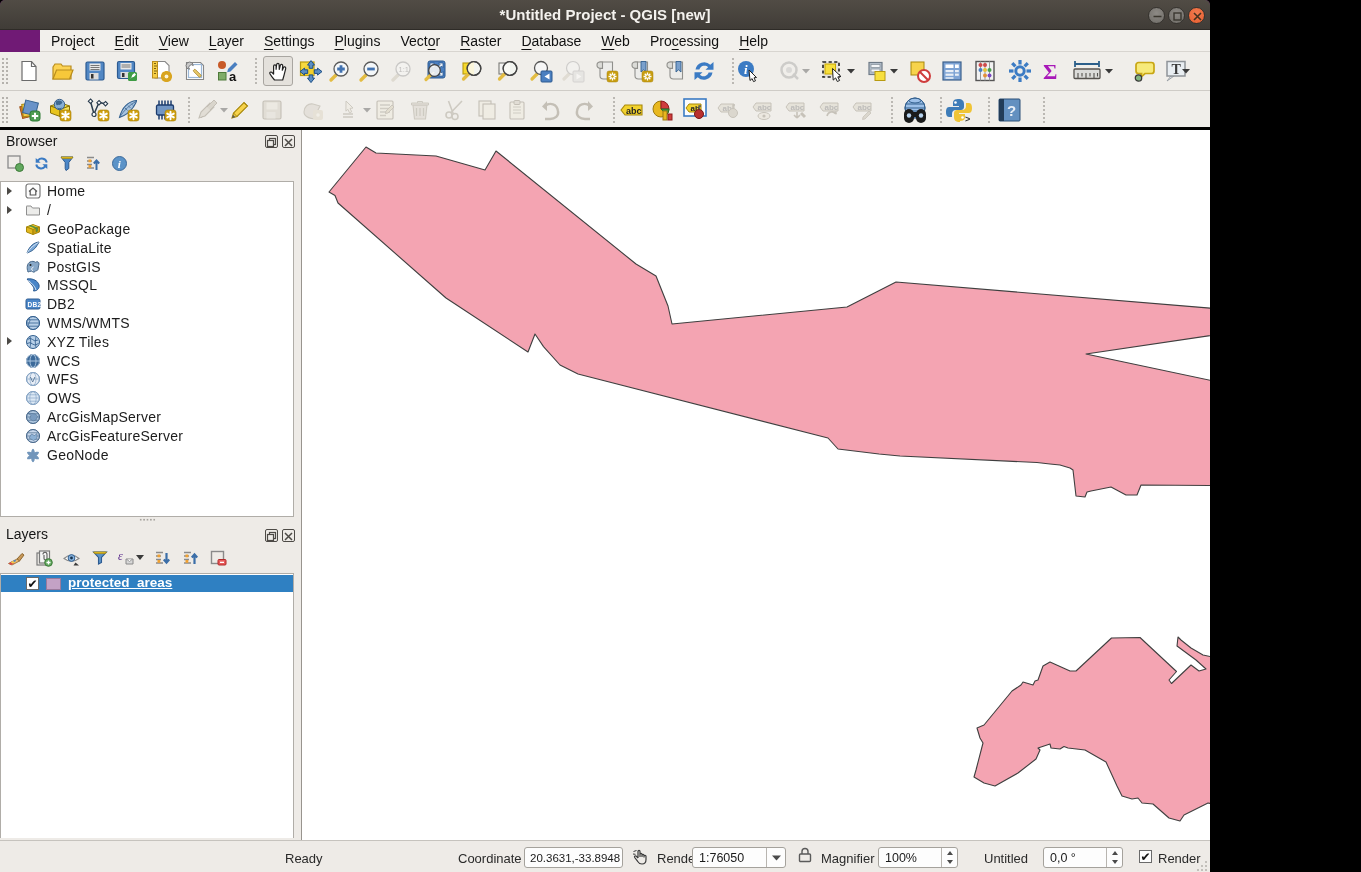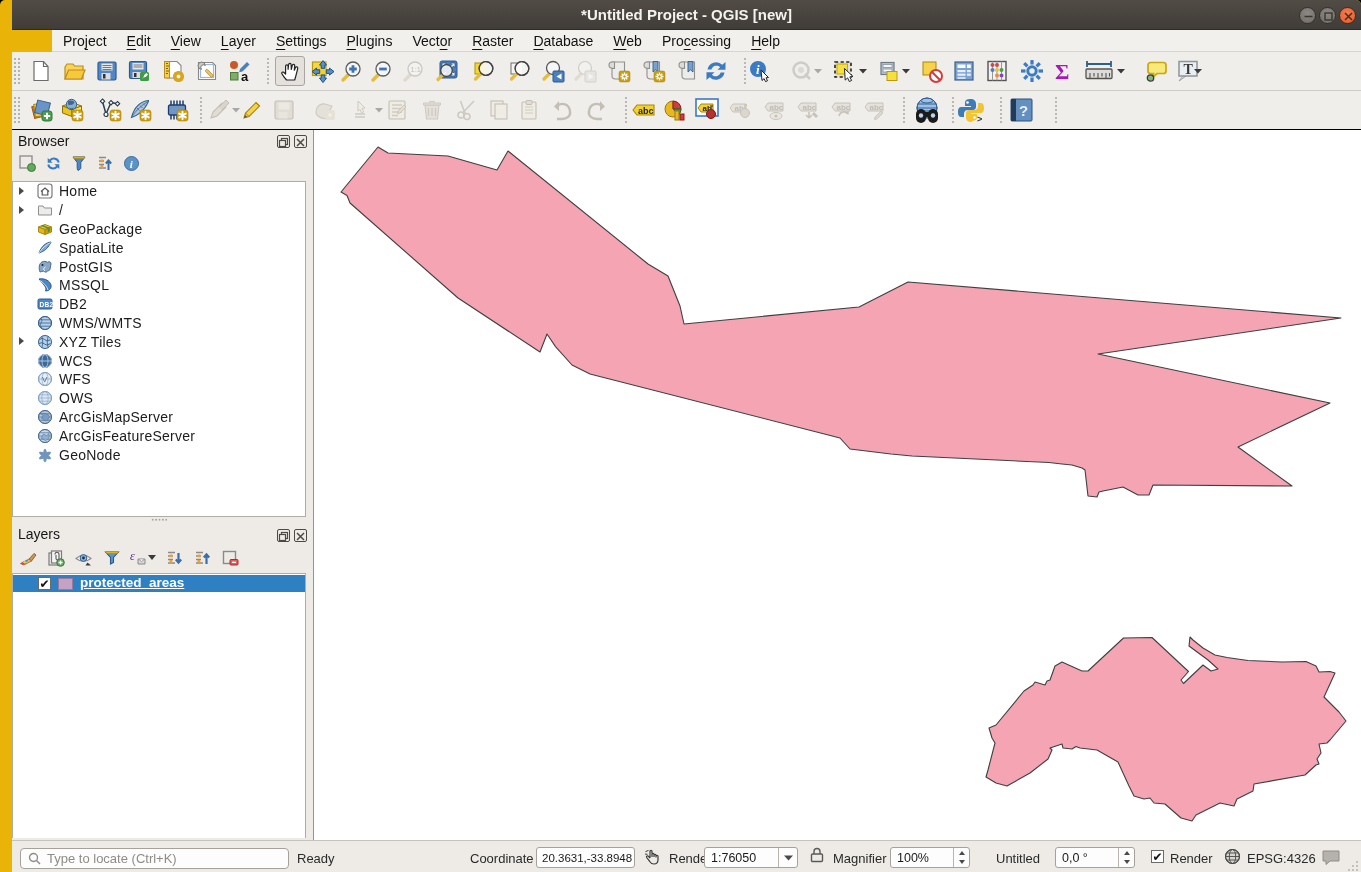--- a/index.html
+++ b/index.html
@@ -1,33 +1,33 @@
 <!DOCTYPE html>
 <html><head>
 <meta charset="utf-8">
 <style>
   * { margin:0; padding:0; box-sizing:border-box; }
   html,body { width:1361px; height:872px; overflow:hidden; background:#000; }
   body { font-family:"Liberation Sans", sans-serif; font-size:13px; color:#1c1c1c; }
-  #win { width:1361px; height:872px; display:flex; flex-direction:column; background:#eab308; border-radius:5px 5px 0 0; overflow:hidden;padding-left:12px; }
+  #win { width:1210px; height:872px; display:flex; flex-direction:column; background:#701a75; border-radius:5px 5px 0 0; overflow:hidden; }
   
   #titlebar { height:30px; background:linear-gradient(#514c45,#403c37); position:relative; flex:0 0 30px; border-bottom:1px solid #2e2b27; }
   #title { position:absolute; left:0; right:0; top:0; height:30px; line-height:29px; text-align:center; color:#f4f2ee; font-weight:bold; font-size:15px; }
   .winbtn { position:absolute; top:7px; width:17px; height:17px; border-radius:50%; background:radial-gradient(circle at 50% 35%,#8d8a85,#6e6b66); border:1px solid #35322e; }
   .winbtn svg { position:absolute; left:0; top:0; }
   #btn-close { background:radial-gradient(circle at 50% 35%,#f27b50,#e85e2e); }
   
   #menubar { height:22px; flex:0 0 22px; background:#f2f0ec; display:flex; align-items:center; border-bottom:1px solid #d8d5d0;margin-left:40px; }
   #menubar span { padding:0 10px; font-size:14px; color:#111; }
   u { text-decoration-skip-ink:none; text-underline-offset:2.5px; }
   #menubar span:first-child { padding-left:11px; }
   
   .toolbar { background:#f0eeea; display:flex; align-items:center; position:relative; }
   #tb1 { height:39px;  flex:0 0 39px; border-bottom:1px solid #cfccc7; }
-  #tb2 { height:39px; flex:0 0 39px; border-bottom:1px solid #000000; }
+  #tb2 { height:39px; flex:0 0 39px; border-bottom:3px solid #000000; }
   .toolbar > div { position:absolute; top:4px; }
   .tbtn { width:33px; height:30px; display:flex; align-items:center; justify-content:center; }
   .tbtn.narrow { width:28px; }
   .tbtn.pressed { background:#e4e1dc; border:1px solid #a9a6a1; border-radius:3px; }
   .tsep { width:11px; height:30px; background-image:radial-gradient(circle,#b5b2ad 1px,transparent 1.2px); background-size:4px 4px; background-position:center; background-repeat:repeat-y; margin:0 2px; opacity:.9;}
   .thandle { width:9px; height:30px; background-image:radial-gradient(circle,#b5b2ad 1px,transparent 1.2px); background-size:4px 4px; background-position:1px center; background-repeat:repeat; margin-right:3px; }
   .drop { width:10px; height:30px; display:flex; align-items:center; justify-content:center; }
   
   #main { flex:1 1 auto; display:flex; position:relative; background:#eeebe7; }
   #dock { width:301px; flex:0 0 301px; position:relative; }
@@ -863,27 +863,20 @@
     <div id="canvas">
       <svg width="1059" height="707" viewBox="0 0 1059 707">
           <g transform="translate(0,-1)">
         <polygon points="27,63 64,18 74,24 134,27 183,41 194,22 334,135 354,147 366,177 370,195 545,178 594,153 1027,189 784,225 1016,274 924,318 978,357 839,356 835,366 824,366 809,358 789,362 785,363 783,368 774,367 771,341 768,339 758,336 748,335 735,333.5 598,327 577,325 536,320 526,309 276,245 258,236 241.5,217.6 233,205 226,223 144,169 36,74 33,66.5" fill="#f4a4b2" stroke="#3f3f3f" stroke-width="1.1" stroke-linejoin="round"></polygon>
         <polygon points="809.5,509 838,508.5 874.5,542.5 867,551 869.5,554.5 889,536 897,542 904,540 894,531 875,517 876,508 879,511 889,519 901,526 913,528.5 934,531.5 968,533 992,532.5 1002,537 1005,543 1016,542.5 1021,544 1010,568 1025,583 1032,592 1016,611 1013,614 1005,615 1007,624 1003,630 1005,635 1002,636 991,646 940,655 939,662 923,670 920,677 906,674 882,686 878,692 867,689 851,675 840,674 836,669 830,670 820,667 815,657 804,633 783,621 766,619 762,617.5 758,620 749,619 748,615 736,619 738,621 734,630 716,644 693,657 682,654 672,648 674,641 681,614 678,609 675,599 682,596 710,562 719,556 721,553 731,556 733,552 736,551 741,537 748,533 768,542 774,542" fill="#f4a4b2" stroke="#3f3f3f" stroke-width="1.1" stroke-linejoin="round"></polygon>
           </g>
       </svg>
     </div>
   </div>
   <div id="statusbar">
-    <div class="sbox" style="position:absolute; left:8px; top:7px; width:269px; border-radius:4px; color:#8f8c86;">
-      <svg width="13" height="13" style="margin:0 6px 0 7px;">
-          <circle cx="5.5" cy="5.5" r="4" fill="none" stroke="#8f8c86" stroke-width="1.4"></circle>
-          <path d="M8.5 8.5l3.5 3.5" stroke="#8f8c86" stroke-width="1.4"></path>
-        </svg>
-      <span style="font-size:13px;">Type to locate (Ctrl+K)</span>
-    </div>
     <span style="position:absolute; left:285px; top:10px; font-size:13px; color:#2a2a2a;">Ready</span>
     <span style="position:absolute; left:458px; top:10px; font-size:13px; color:#2a2a2a;">Coordinate</span>
     <div class="sbox" style="position:absolute; left:524px; top:6px; width:99px; padding-left:5px; font-size:11.5px; color:#1a1a1a;">20.3631,-33.8948</div>
     <svg width="18" height="18" style="position:absolute; left:631px; top:7px;">
         <g fill="none" stroke="#3a3a3a" stroke-width="1.2">
           <path d="M7 10V3.5c0-1.5 2-1.5 2 0V9M9 6.5c0-1.5 2-1.5 2 0V9M11 7.5c0-1.4 2-1.4 2 0V9.5M13 8.2c0-1.2 2-1.2 2 0v3.3c0 2.5-1.5 4.5-4 4.5s-3.4-1-4.5-2.8L3.7 9.5c-.8-1.3.8-2.3 1.8-1.2L7 10"></path>
           <path d="M2.5 3.5l3-1M2 6l2.5.3" stroke-width="1"></path>
         </g>
       </svg>
     <span style="position:absolute; left:657px; top:10px; font-size:13px; color:#2a2a2a;">Render</span>

